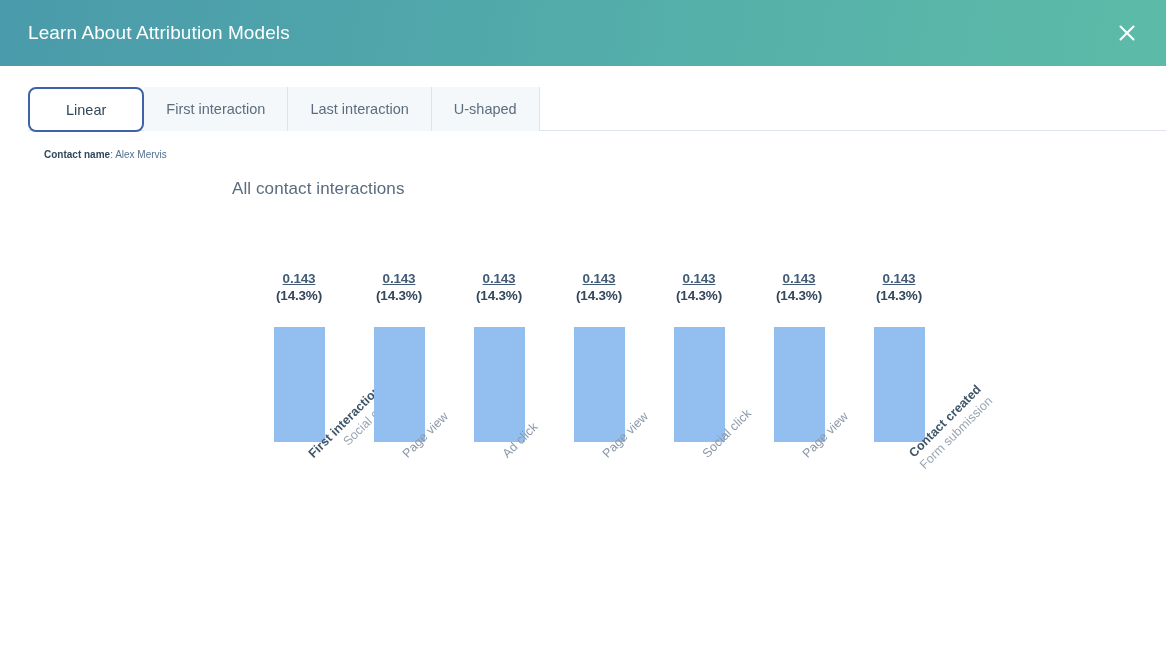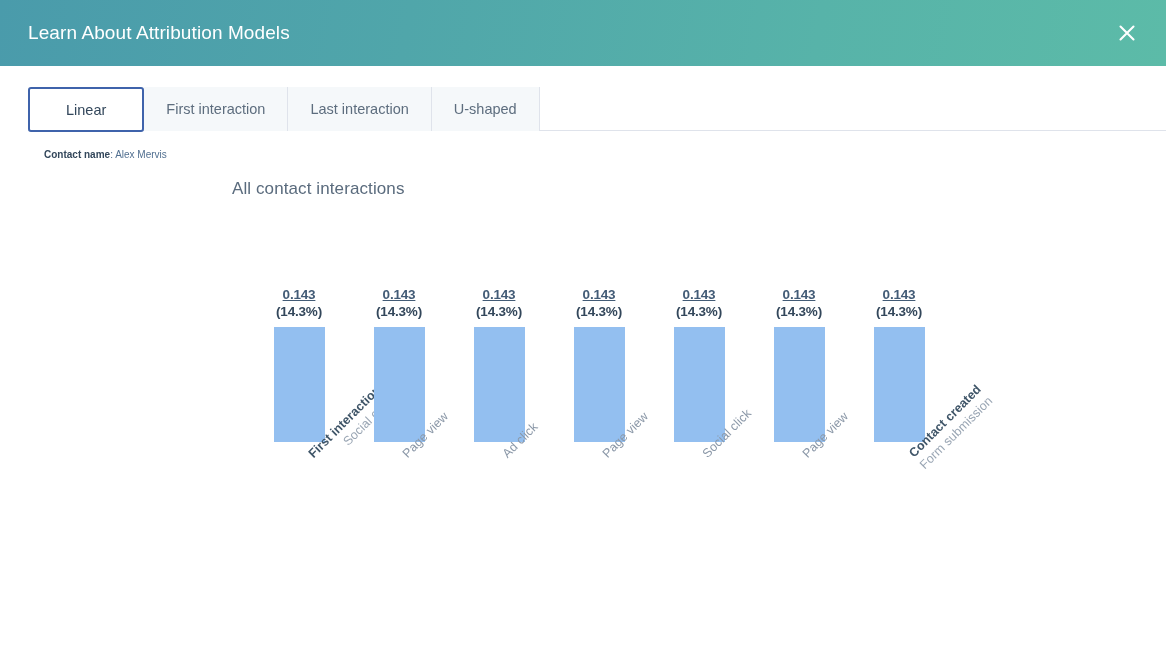--- a/index.html
+++ b/index.html
@@ -79,21 +79,21 @@
     border-right: 1px solid #dfe3eb;
     cursor: pointer;
     user-select: none;
     white-space: nowrap;
     padding: 0 22px;
   }
   .tab:first-child { border-left: 1px solid #dfe3eb; }
   .tab.active {
     background: #ffffff;
     border: 2px solid #3f63ab;
-    border-radius: 3px;
+    border-radius: 8px;
     color: #33475b;
     margin-bottom: -1px;
     height: 45px;
     padding: 0 36px;
     position: relative;
     z-index: 3;
   }
 
   
   #description-block {
@@ -143,21 +143,21 @@
     cursor: pointer;
     letter-spacing: -0.2px;
     line-height: 17px;
   }
   .bar-pct {
     font-size: 13.5px;
     font-weight: bold;
     color: #33475b;
     letter-spacing: -0.2px;
     line-height: 18px;
-    margin-bottom: 6px;
+    margin-bottom: 22px;
   }
   .bar-rect {
     width: 51px;
     height: 115px;
     background: #93bff0;
     cursor: pointer;
   }
   .tick-wrap {
     position: absolute;
     bottom: 0;

